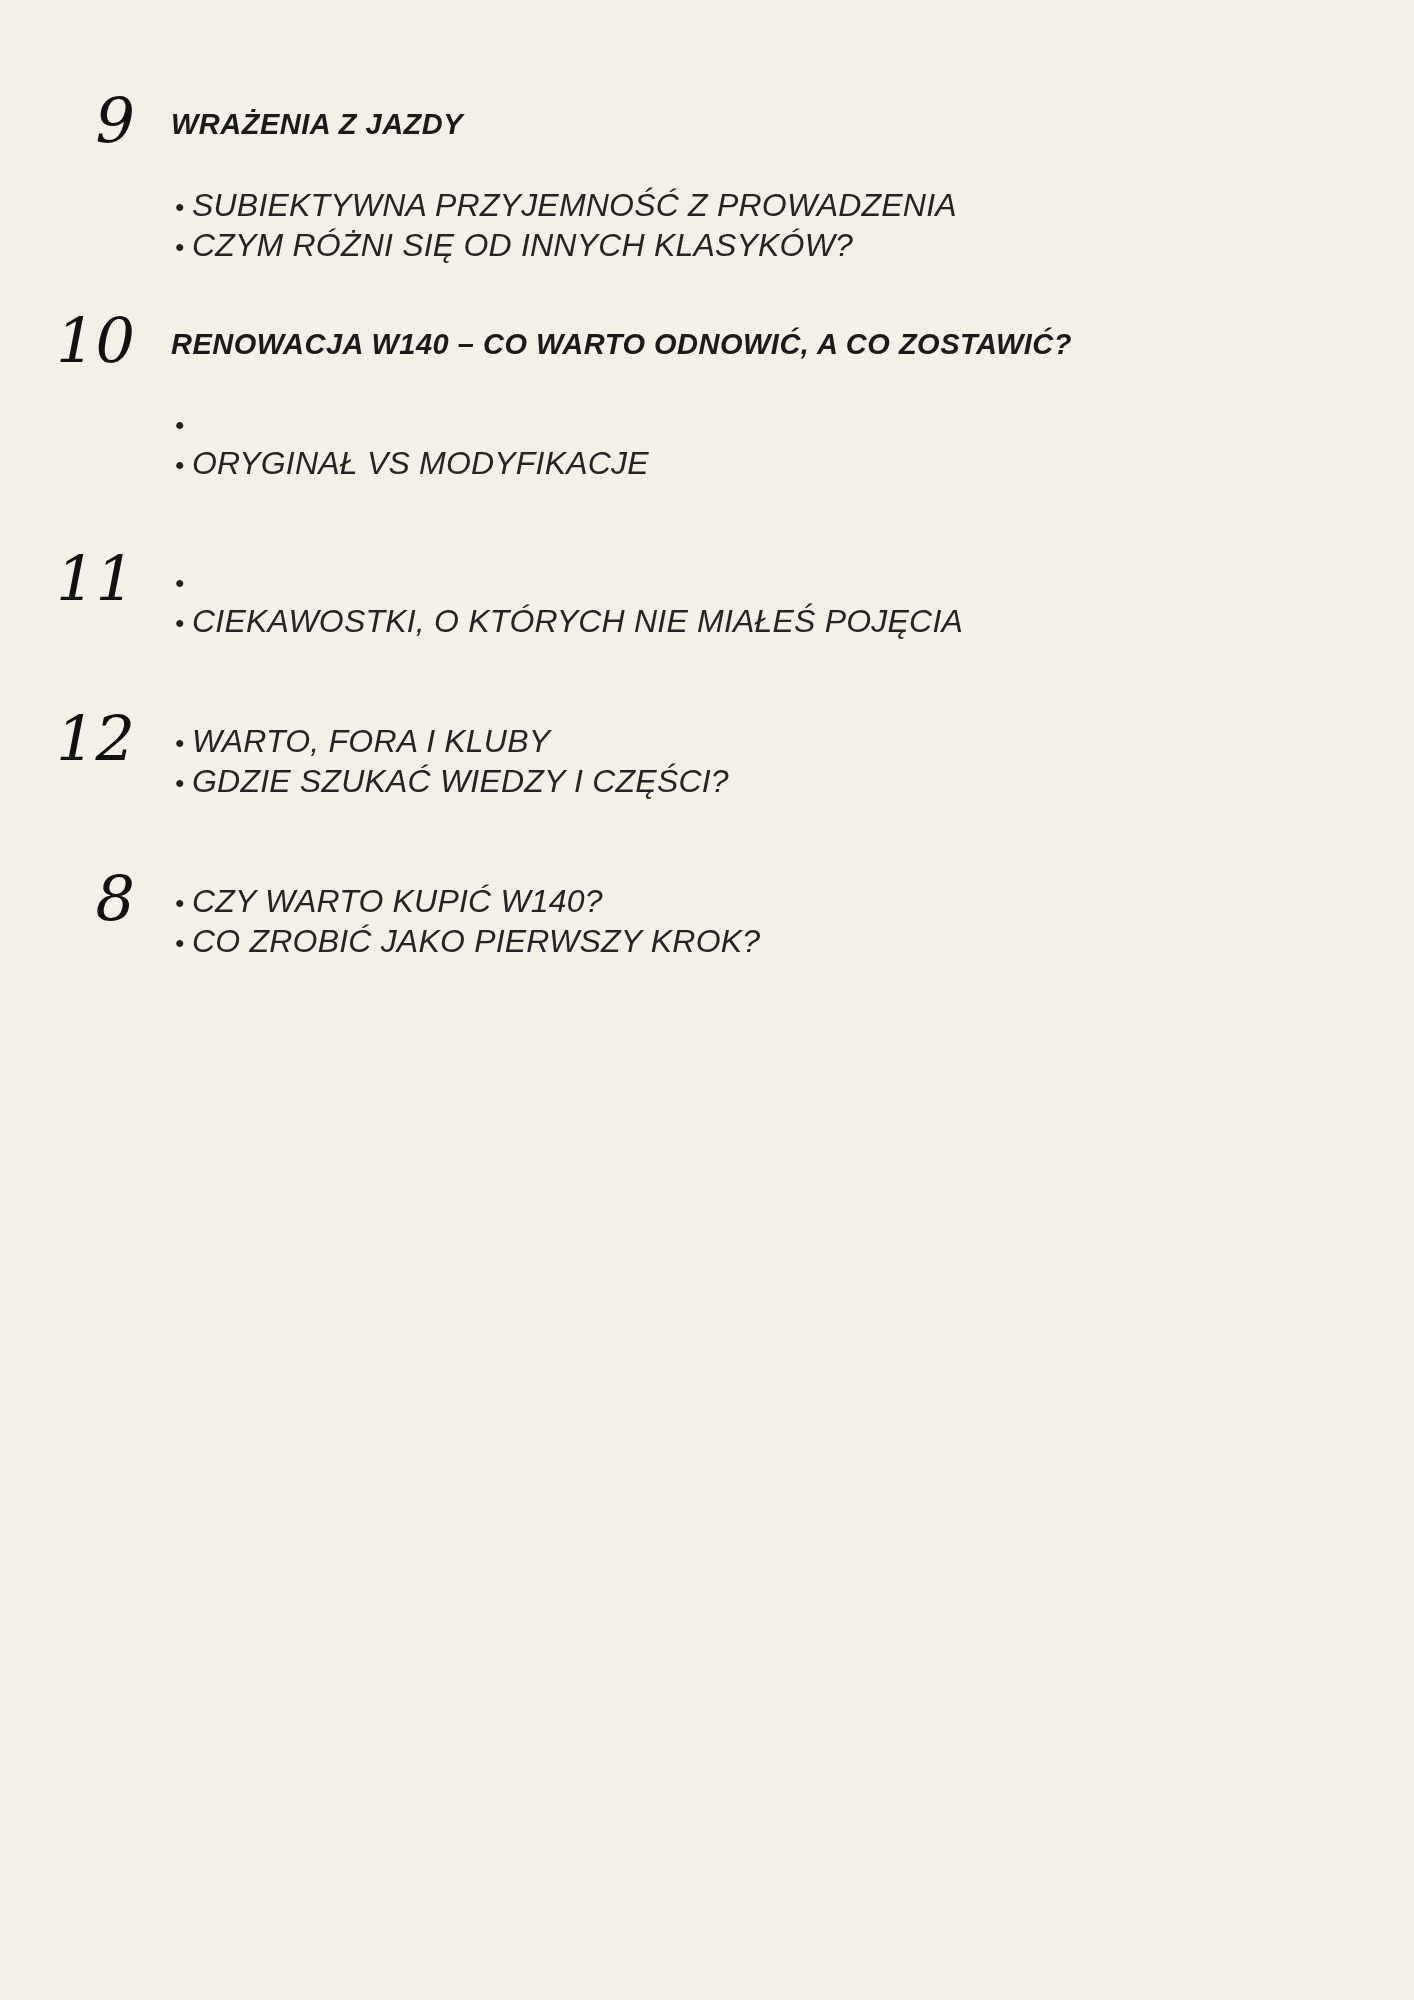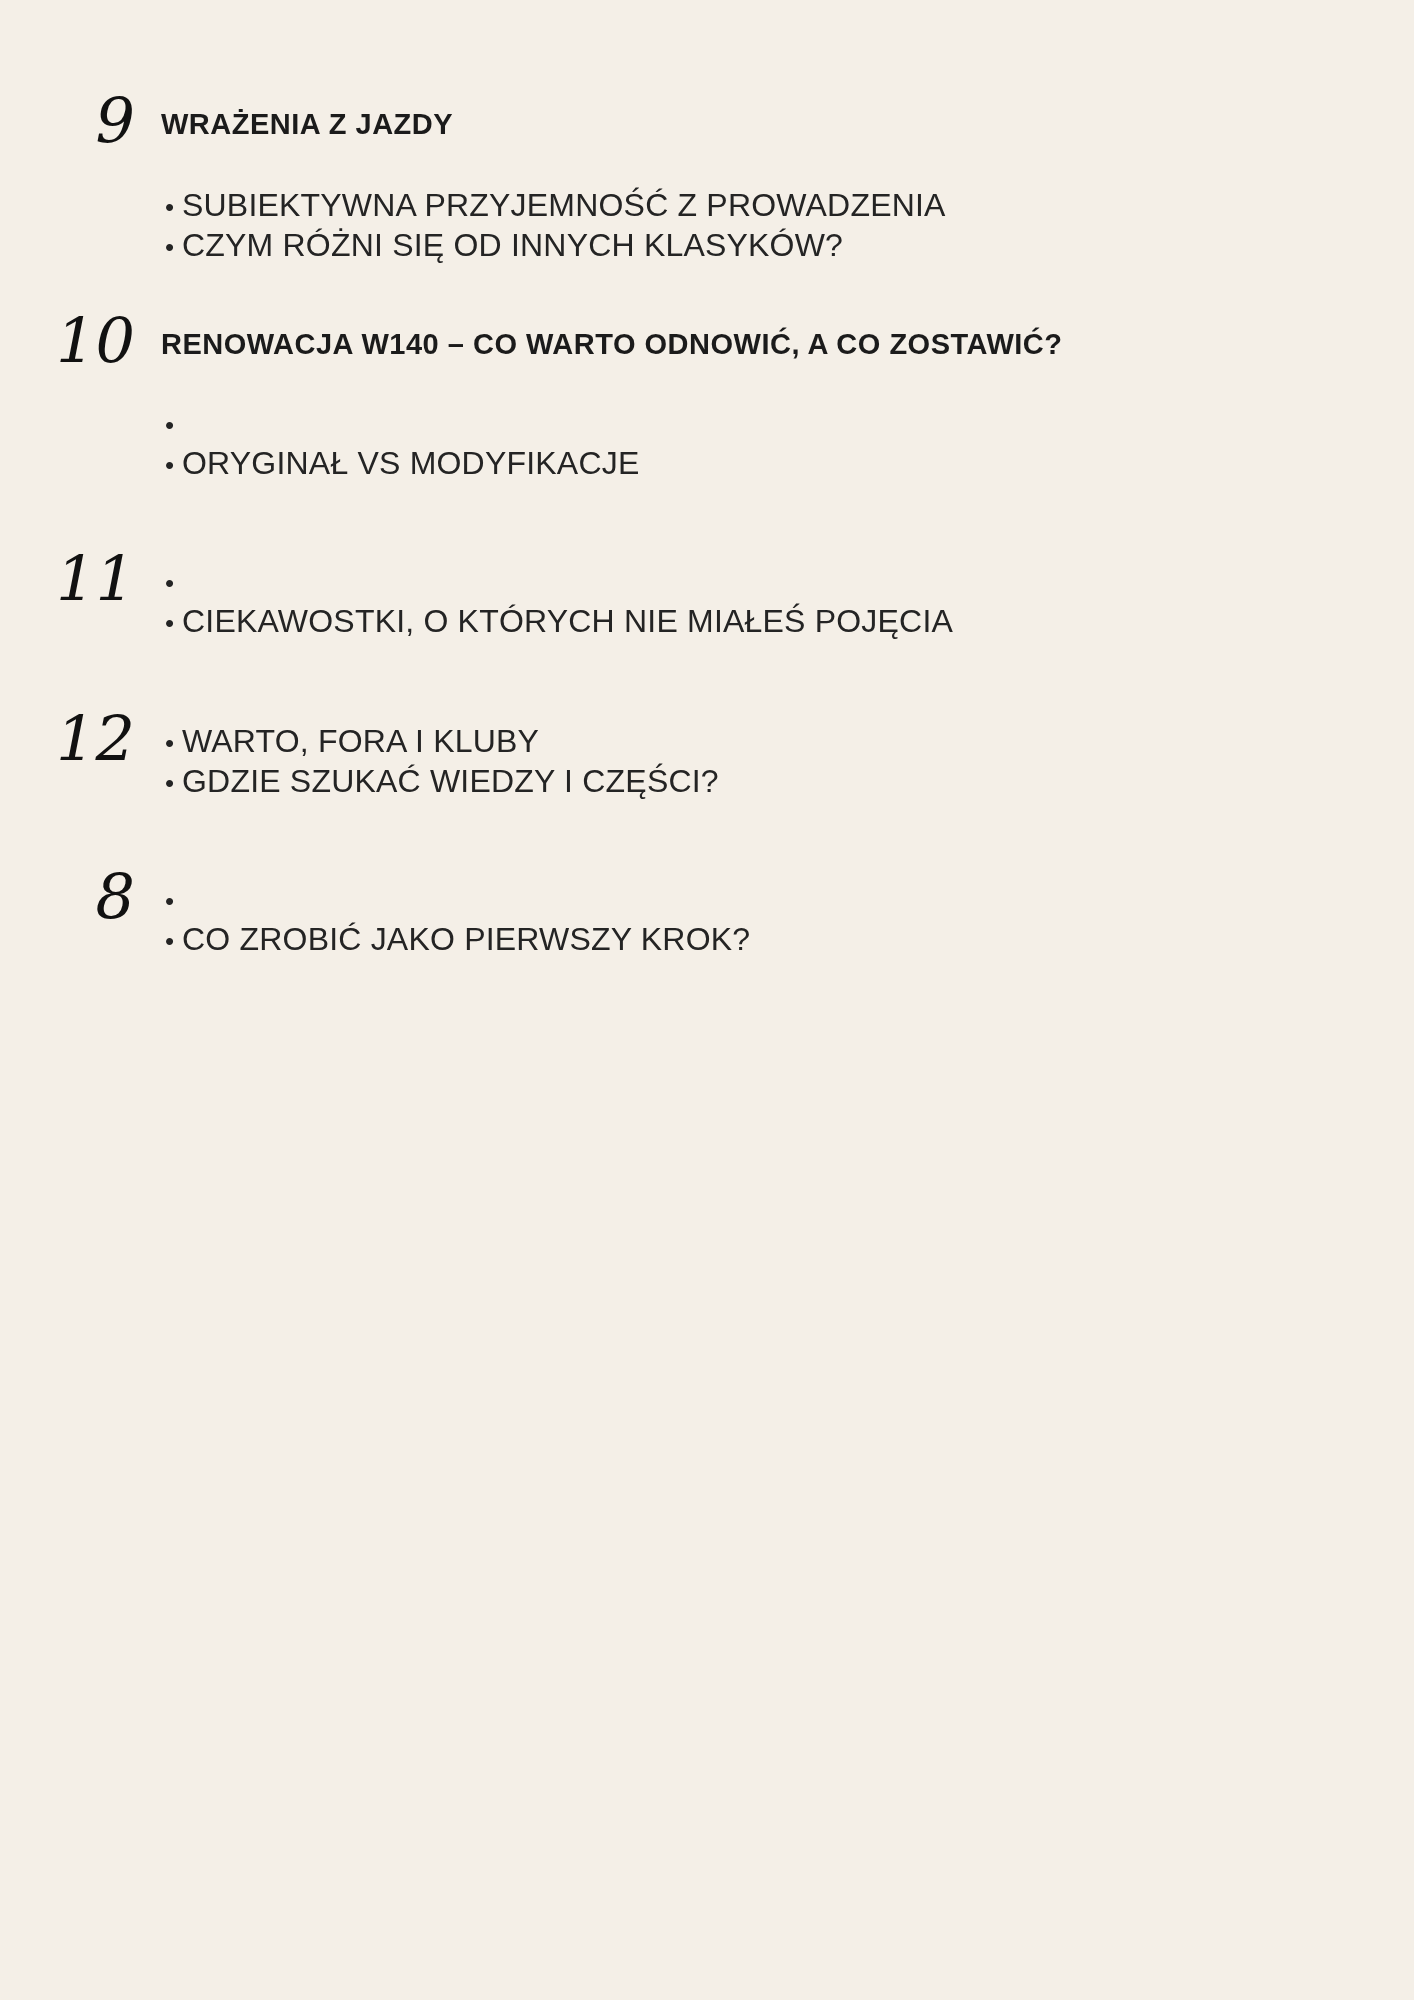--- a/index.html
+++ b/index.html
@@ -30,21 +30,22 @@
     text-align: right;
     font-family: "DejaVu Serif", serif;
     font-style: italic;
     font-weight: 500;
     font-size: 62px;
     line-height: 1;
     color: #111111;
     transform: translateY(8px);
   }
   .toc-content {
-    margin-left: 26px;
+    margin-left: 36px;
+    font-style: italic;
   }
   .toc-title {
     font-weight: bold;
     font-size: 29px;
     line-height: 36px;
     letter-spacing: 0.5px;
     color: #1b1b1b;
   }
   .toc-bullets {
     margin-top: 44px;
@@ -134,20 +135,21 @@
       </div>
     </div>
   </div>
 
   <div class="toc-item">
     <div class="toc-num">8</div>
     <div class="toc-content">
       <div class="toc-bullets">
         <div class="bullet-line">
           <span class="bullet-dot">•</span>
+          <span>CZY WARTO KUPIĆ W140?</span>
         </div>
         <div class="bullet-line">
           <span class="bullet-dot">•</span>
           <span>CO ZROBIĆ JAKO PIERWSZY KROK?</span>
         </div>
       </div>
     </div>
   </div>
 
 </div>

